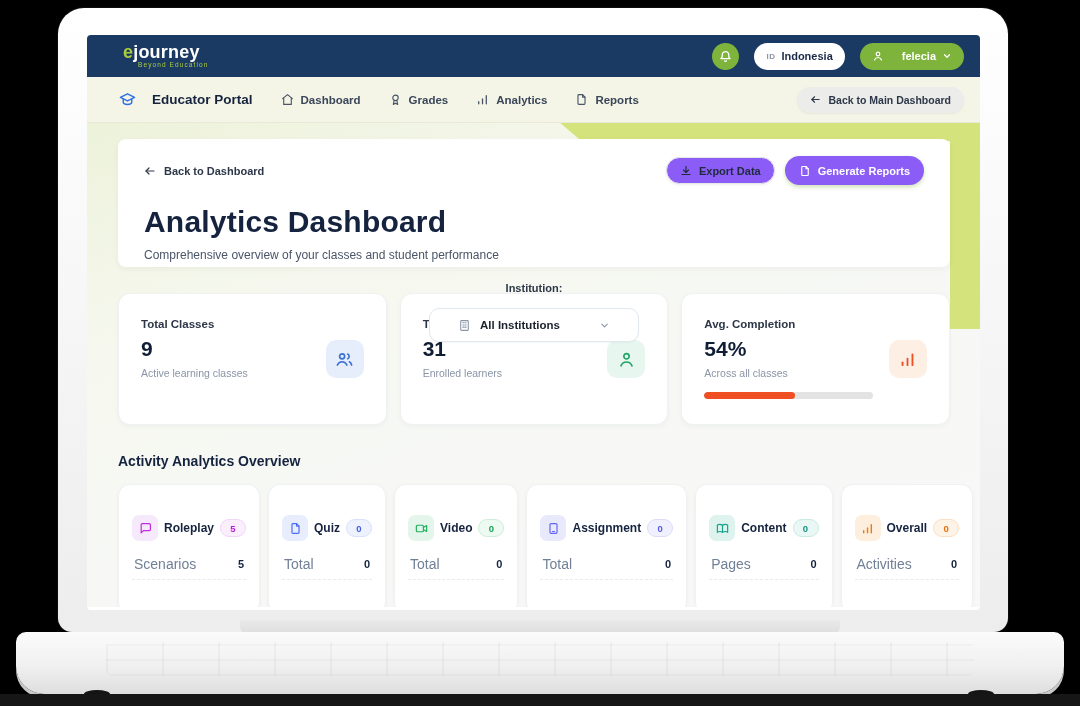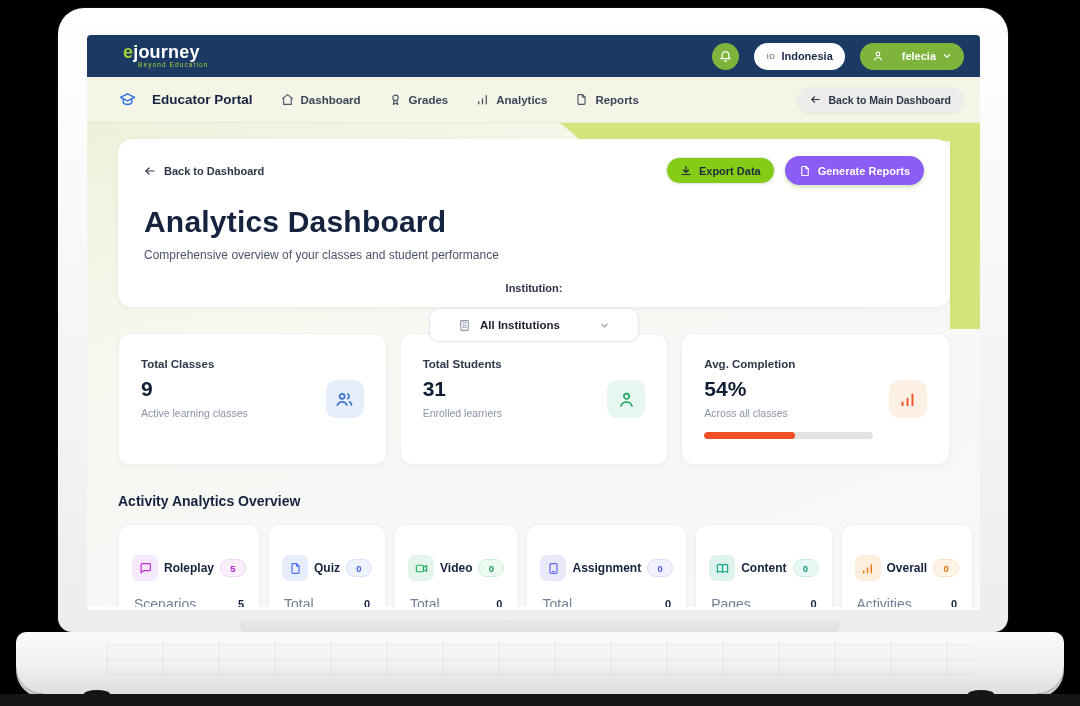--- a/index.html
+++ b/index.html
@@ -40,25 +40,25 @@
   .brand .cap{color:#2f6fe4;}
   .nav-item{display:flex;align-items:center;gap:7px;font-size:11.5px;font-weight:600;color:#3a4659;cursor:pointer;}
   .nav-item .nicon{color:#4a5568;display:flex;}
   .back-main{height:26px;background:#ececea;border-radius:13px;display:flex;align-items:center;gap:7px;padding:0 13px;font-size:10.5px;font-weight:700;color:#2d3748;cursor:pointer;box-shadow:0 1px 2px rgba(0,0,0,.06);}
 
   
   .content{position:relative;height:484px;background:linear-gradient(160deg,#edf2da 0%,#f6f8ef 30%,#f7f8f6 60%,#f7f8f7 100%);overflow:hidden;}
   .lime-strip{position:absolute;top:0;right:0;width:47%;height:18px;background:#d5e37c;clip-path:polygon(0 0,100% 0,100% 100%,5% 100%);}
   .lime-col{position:absolute;top:0;right:0;width:30px;height:206px;background:#d5e37c;}
 
-  .header-card{position:relative;margin:16px 30px 0 31px;height:168px;background:#fff;border-radius:14px;box-shadow:0 2px 6px rgba(30,40,60,.05);padding:17px 26px;box-sizing:border-box;}
+  .header-card{position:relative;margin:16px 30px 0 31px;height:128px;background:#fff;border-radius:8px;box-shadow:0 2px 6px rgba(30,40,60,.05);padding:17px 26px;box-sizing:border-box;}
   .hc-row1{display:flex;align-items:center;justify-content:space-between;}
   .back-link{display:flex;align-items:center;gap:8px;font-size:11px;font-weight:700;color:#2d3748;cursor:pointer;}
   .hc-buttons{display:flex;align-items:center;gap:10px;}
-  .btn-export{height:27px;background:#84cc16;border:1px solid #e8e8e8;border-radius:15px;display:flex;align-items:center;gap:7px;padding:0 13px;font-size:11px;font-weight:800;color:#1f2a3d;cursor:pointer;box-shadow:0 1px 3px rgba(0,0,0,.07);}
+  .btn-export{height:27px;background:#8b5cf6;border:1px solid #e8e8e8;border-radius:15px;display:flex;align-items:center;gap:7px;padding:0 13px;font-size:11px;font-weight:800;color:#1f2a3d;cursor:pointer;box-shadow:0 1px 3px rgba(0,0,0,.07);}
   .btn-generate{height:29px;background:#8b5cf6;border:none;border-radius:15px;display:flex;align-items:center;gap:7px;padding:0 14px;font-size:11px;font-weight:800;color:#fff;cursor:pointer;box-shadow:0 2px 4px rgba(131,181,65,.4);}
   .page-title{margin-top:20px;font-size:30px;font-weight:800;color:#15233f;letter-spacing:.2px;}
   .page-sub{margin-top:9px;font-size:12px;color:#4a5568;}
   .inst-row{margin-top:20px;display:flex;align-items:center;gap:14px;flex-direction:column;}
   .inst-label{font-size:11px;font-weight:700;color:#2d3748;}
   .inst-select{height:32px;min-width:152px;background:#fff;border:1px solid #e2e8f0;border-radius:10px;display:flex;align-items:center;gap:9px;padding:0 28px;cursor:pointer;box-shadow:0 1px 2px rgba(0,0,0,.04);}
   .inst-select .txt{font-size:11.5px;font-weight:700;color:#1a202c;flex:1;}
   .muted{color:#8a94a6;display:flex;}
 
   .stats-row{margin:26px 30px 0 31px;display:grid;grid-template-columns:1fr 1fr 1fr;gap:13px;}

